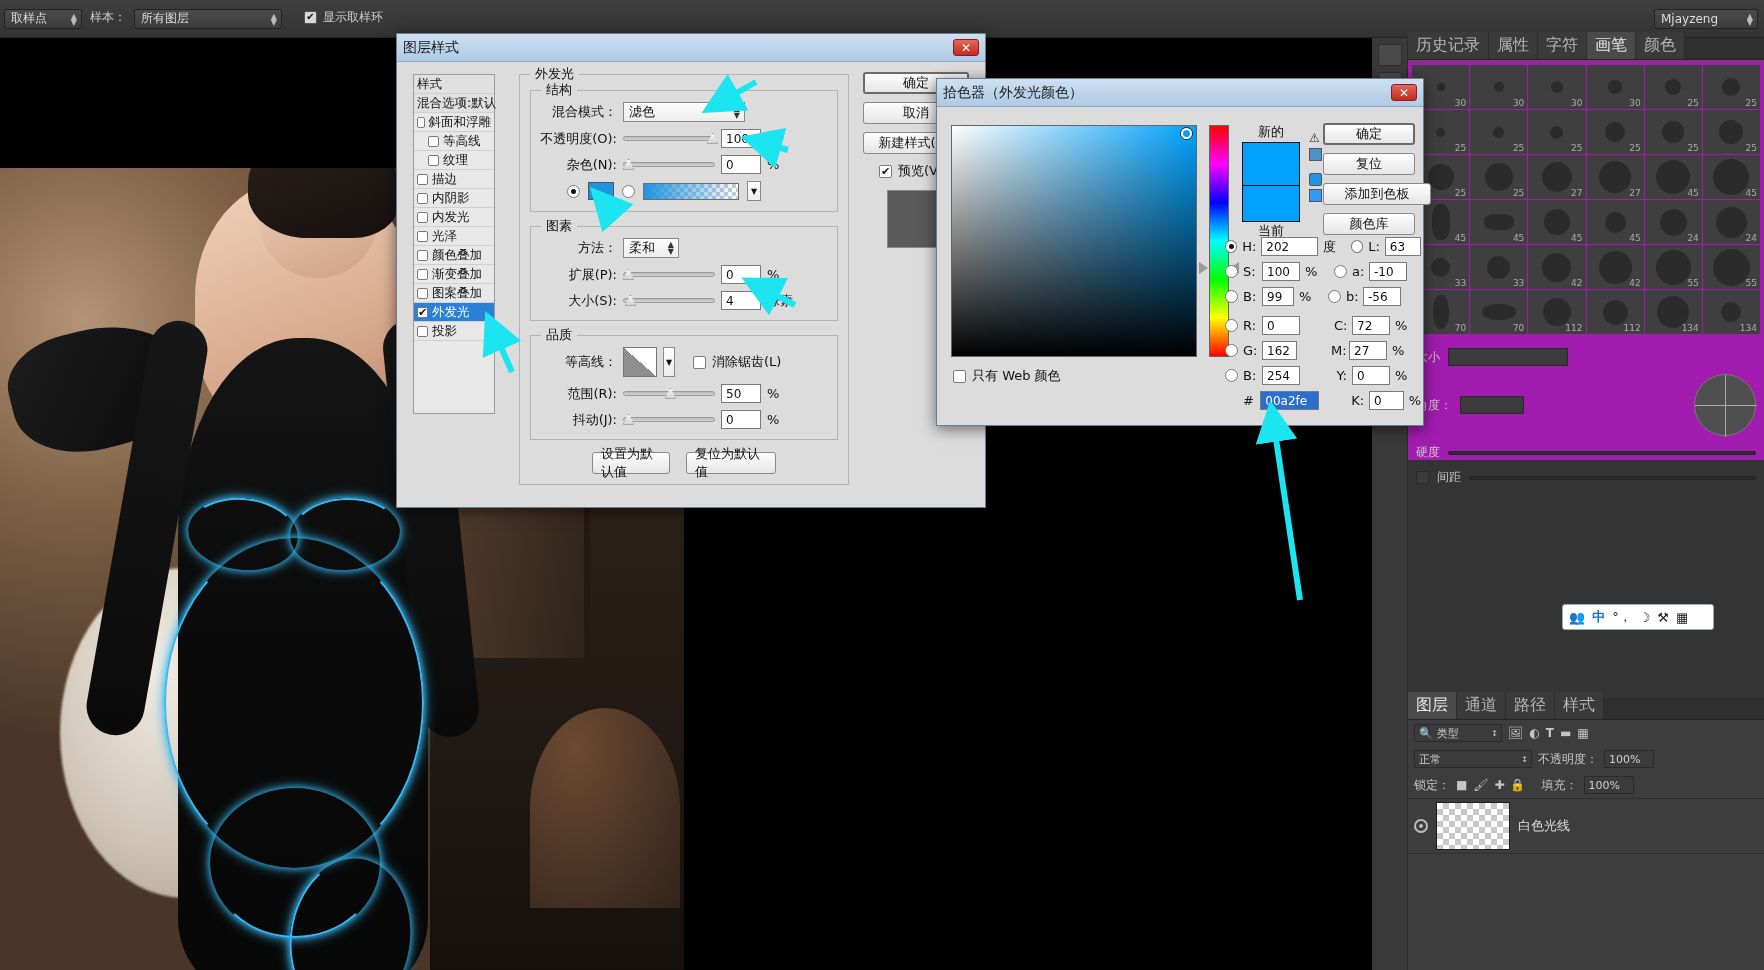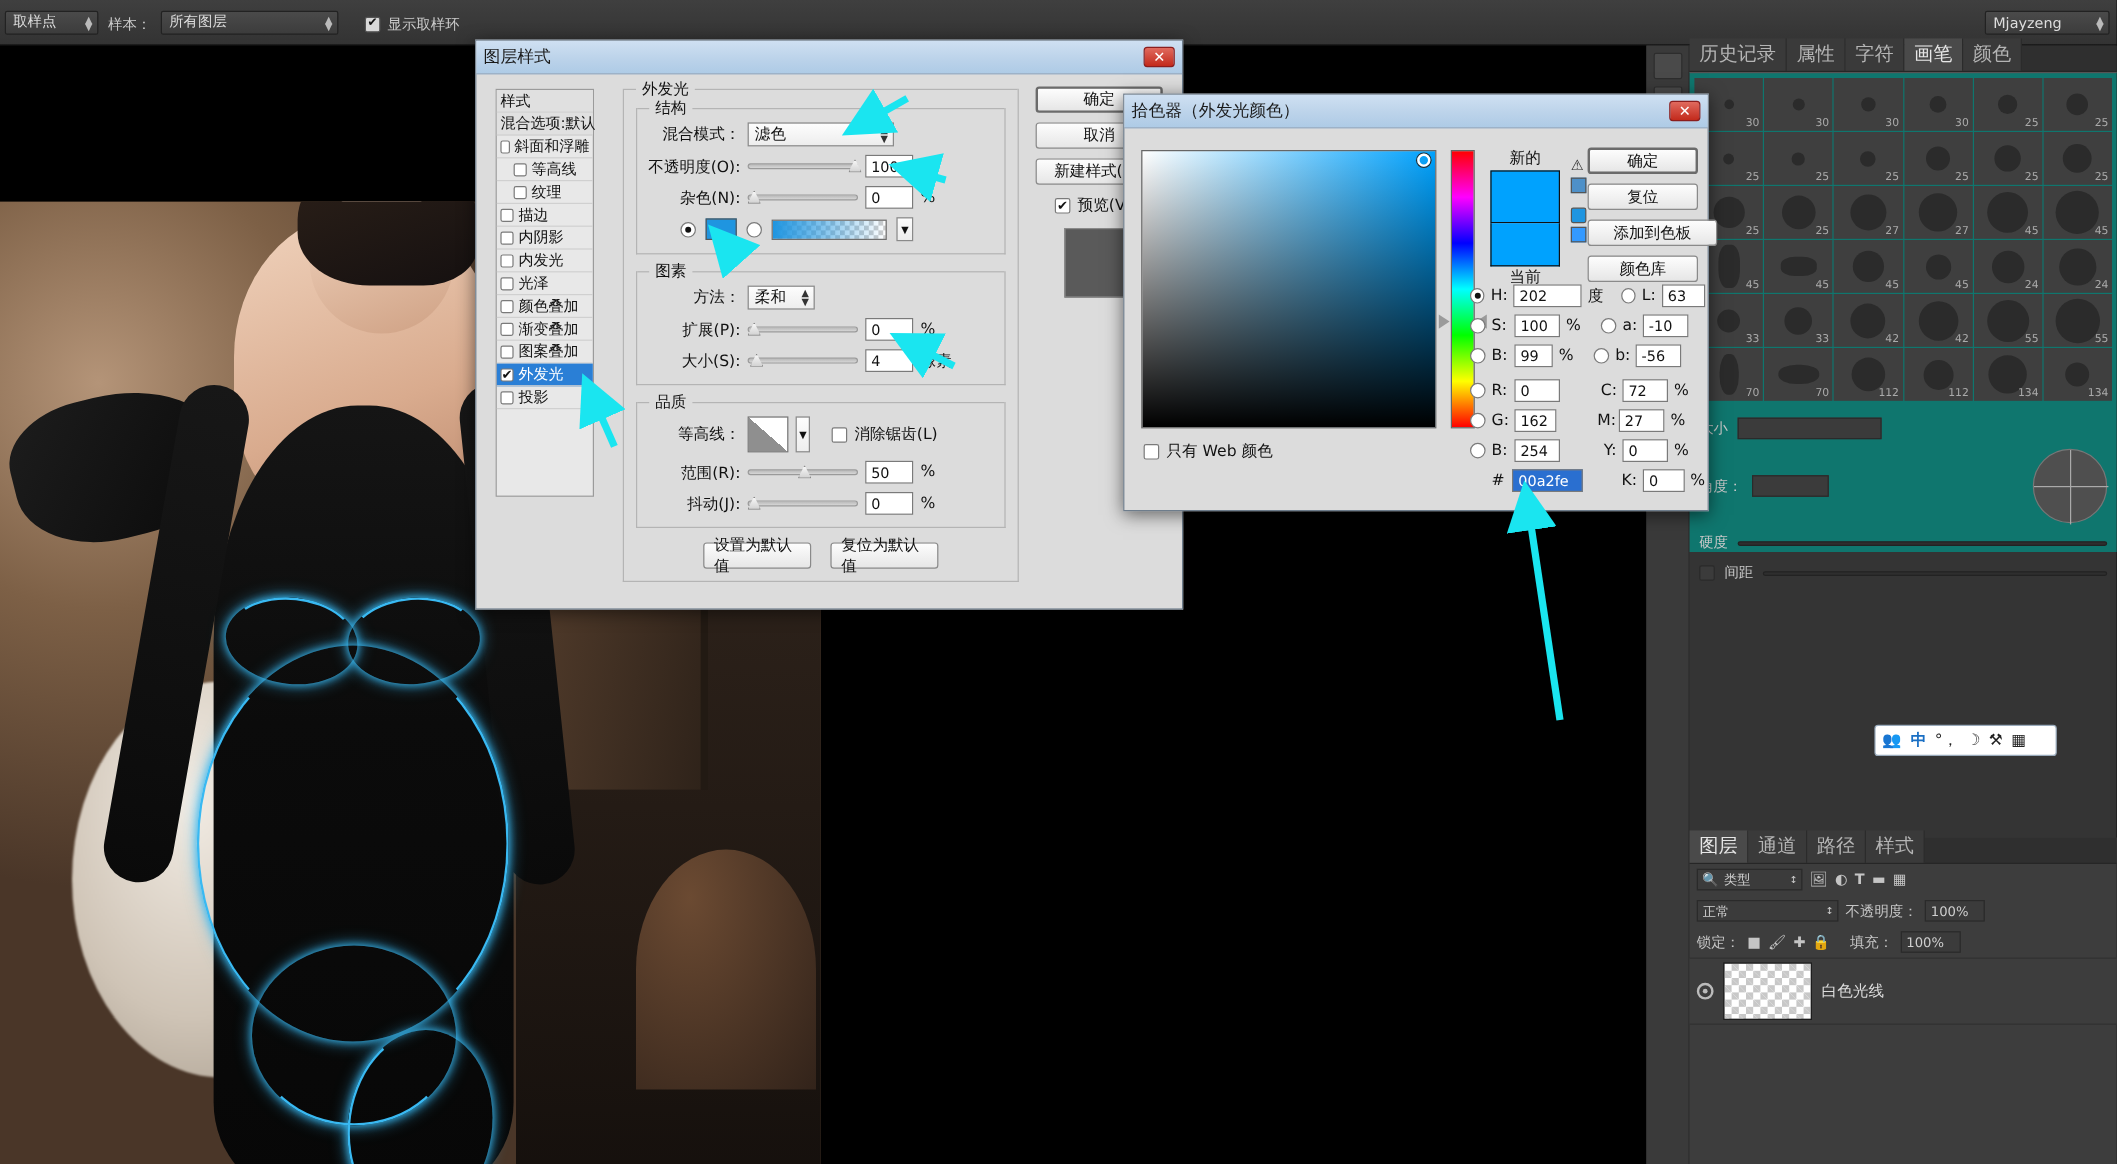--- a/index.html
+++ b/index.html
@@ -8,21 +8,21 @@
     width:1764px; height:970px; position:relative; overflow:hidden;
     background:#000; font-family:"DejaVu Sans","Liberation Sans",sans-serif;
     font-size:12px; color:#111;
   }
   
   #ps-optionsbar{
     position:absolute; left:0; top:0; width:1764px; height:38px;
     background:linear-gradient(#3f3f3f,#333); border-bottom:1px solid #222;
     display:flex; align-items:center; color:#ccc; font-size:12px;
   }
-  .opt-left{ display:flex; align-items:flex-end; gap:8px; padding-left:4px;}
+  .opt-left{ display:flex; align-items:flex-start; gap:8px; padding-left:4px;}
   .ps-combo{
     background:linear-gradient(#4a4a4a,#3c3c3c); border:1px solid #222;
     border-radius:2px; color:#ddd; height:20px; display:flex; align-items:center;
     padding:0 16px 0 6px; position:relative; font-size:12px; white-space:nowrap;
   }
   .ps-combo .arr{ position:absolute; right:4px; top:4px; font-size:8px; line-height:6px; color:#bbb;}
   .ps-combo .arr i{ display:block; font-style:normal;}
   .opt-label{ color:#ccc; }
   .ps-check{ display:flex; align-items:center; gap:6px; color:#ccc; }
   .cbox{ width:13px;height:13px;background:#d8d8d8;border:1px solid #555;border-radius:2px;
@@ -74,21 +74,21 @@
   .g5{left:150px;top:690px;width:120px;height:160px;border-color:transparent;border-left-color:#39b9f2;transform:rotate(8deg);}
 
   
   #right-dock{ position:absolute; right:0; top:38px; width:392px; height:932px; background:#343434;}
   .dock-strip{ position:absolute; left:0; top:0; width:36px; height:932px; background:#3a3a3a; border-right:1px solid #2b2b2b;}
   .mini-icon{width:24px;height:22px;margin:6px auto;background:#4a4a4a;border:1px solid #2d2d2d;border-radius:2px;}
   .panel-tabs{ display:flex; align-items:flex-end; height:22px; background:#2f2f2f; border-bottom:1px solid #262626;}
   .ptab{ padding:3px 8px; font-size:16px; color:#b4b4b4; background:#3a3a3a; border-right:1px solid #2b2b2b;}
   .ptab.active{ background:#4a4a4a; color:#e6e6e6;}
   #panel-top{ position:absolute; left:36px; top:0; width:356px; height:38px;}
-  #brush-panel{ position:absolute; left:36px; top:22px; width:356px; height:400px; background:#0f766e;
+  #brush-panel{ position:absolute; left:36px; top:22px; width:356px; height:400px; background:#a21caf;
      border-top:1px solid #555; color:#c8c8c8;}
   .brush-grid{ display:grid; grid-template-columns:repeat(6,1fr); gap:1px; padding:4px;}
   .brush-cell{ height:44px; background:#3f3f3f; position:relative; display:flex;align-items:center;justify-content:center;}
   .brush-cell span{position:absolute;bottom:1px;right:3px;font-size:9px;color:#aaa;}
   .brush-dot{ border-radius:50%; background:#2b2b2b; }
   .row{ display:flex; align-items:center; gap:8px; padding:4px 8px; color:#c8c8c8; font-size:12px;}
   .slider-track{flex:1;height:4px;background:#2e2e2e;border:1px solid #222;border-radius:2px;position:relative;}
   .ps-field{ background:#3b3b3b;border:1px solid #2a2a2a;color:#cfcfcf;height:18px;
      font-size:11px; display:flex;align-items:center;padding:0 4px;}
   #layers-panel{ position:absolute; left:36px; top:660px; width:356px; height:272px; background:#3d3d3d;}
@@ -645,21 +645,21 @@
               <div class="knob" style="left:0"></div>
           </div>
           <div class="wbox" style="width:40px">
             <span>0</span>
           </div>
           <span class="lbl">%</span>
         </div>
       </div>
 
       <div style="display:flex;justify-content:center;gap:16px;margin-top:12px">
-        <div class="ps-btn" style="width:90px">设置为默认值</div>
+        <div class="ps-btn" style="width:78px">设置为默认值</div>
         <div class="ps-btn" style="width:90px">复位为默认值</div>
       </div>
     </div>
   </div>
 
   <div style="position:absolute;left:466px;top:38px;width:112px">
     <div class="ps-btn primary" style="width:106px;margin-bottom:8px">确定</div>
     <div class="ps-btn" style="width:106px;margin-bottom:8px">取消</div>
     <div class="ps-btn" style="width:106px;margin-bottom:8px">新建样式(W)</div>
     <div style="display:flex;align-items:center;gap:6px;padding-left:16px;margin-bottom:10px">

